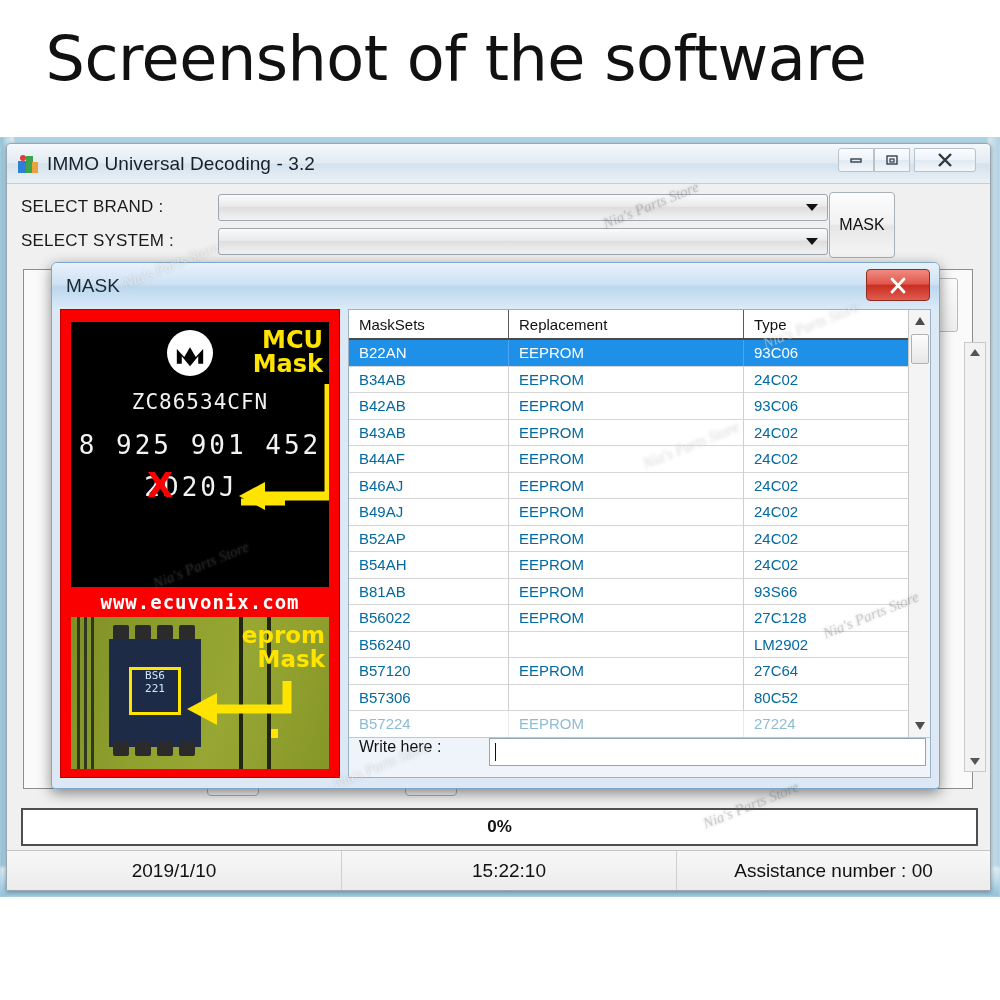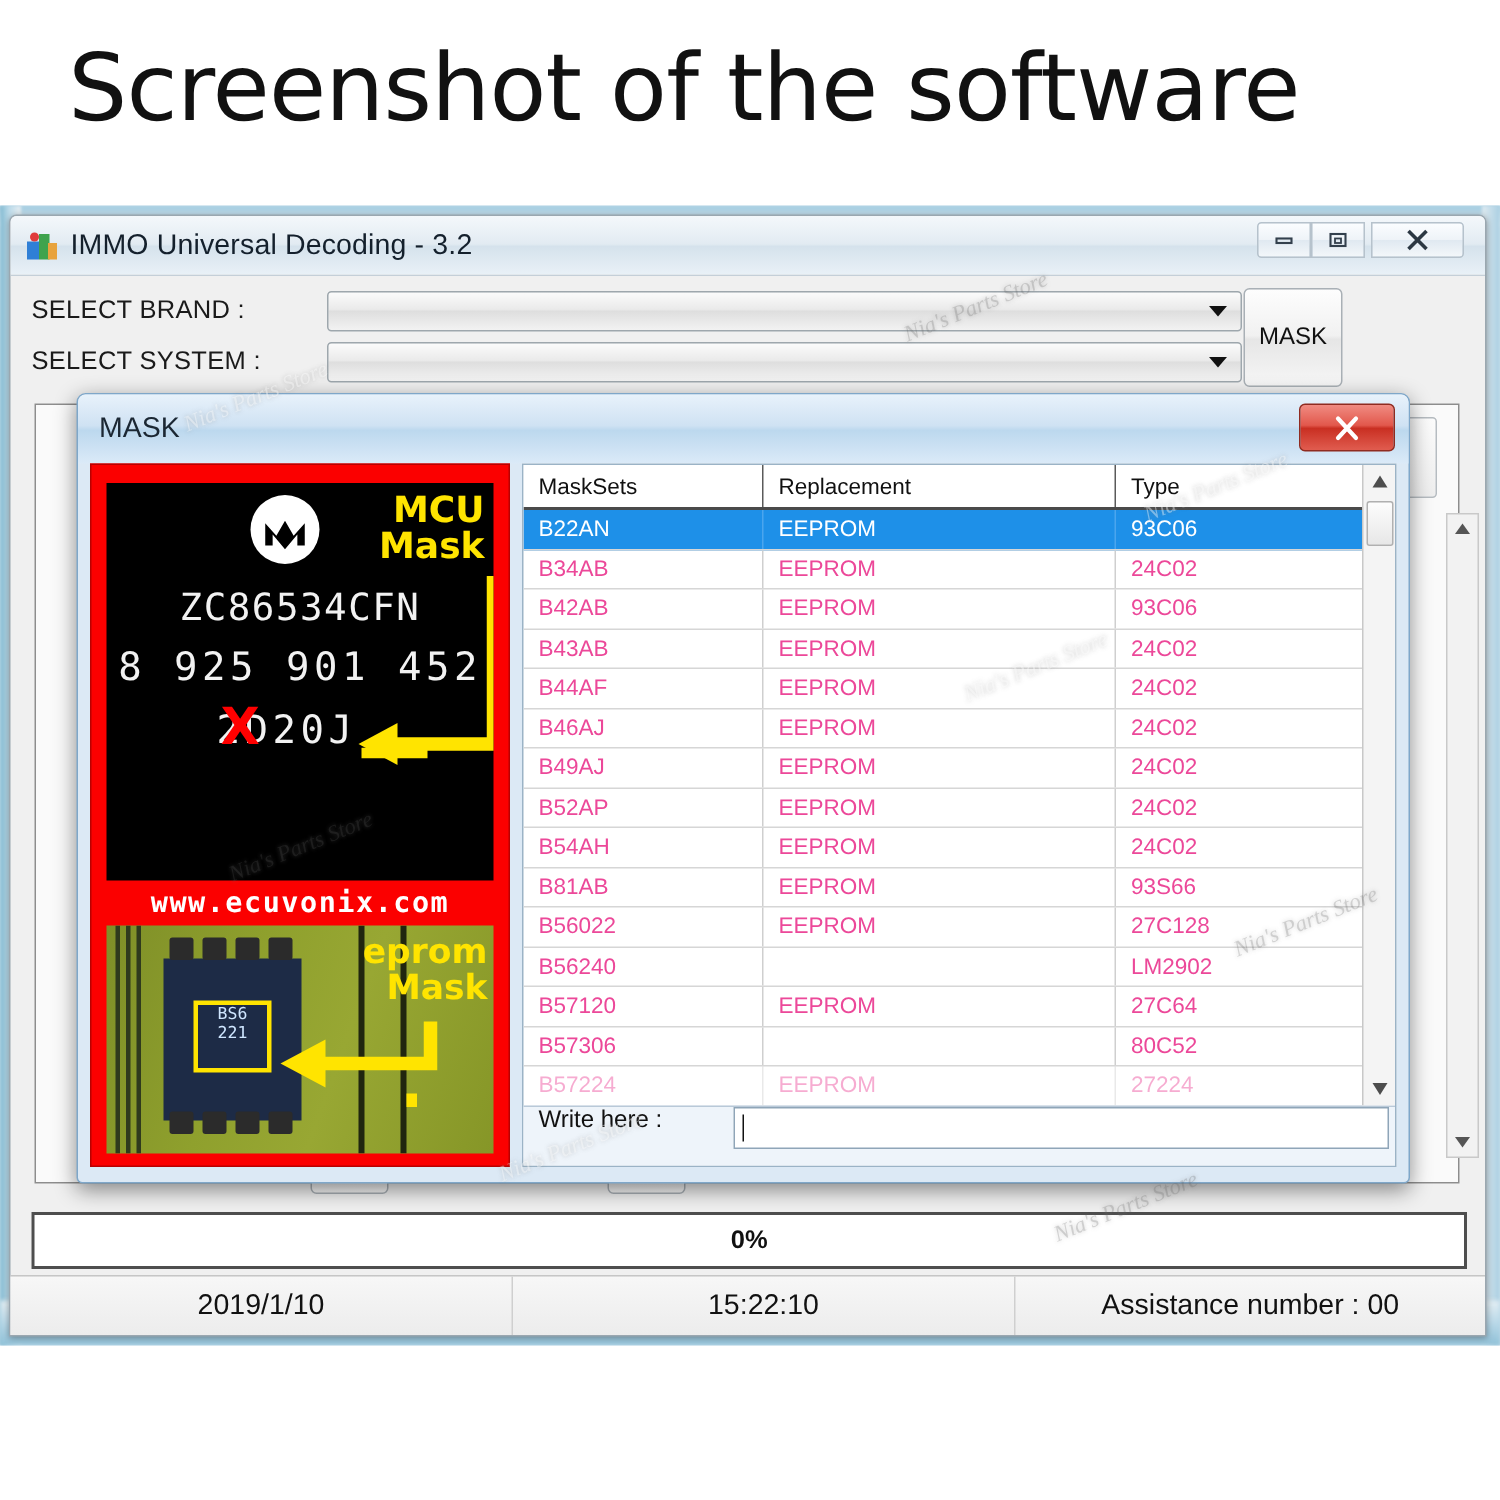--- a/index.html
+++ b/index.html
@@ -208,21 +208,21 @@
     display:flex;align-items:center;justify-content:center;
   }
   #moto-logo svg{ width:34px;height:28px; }
   #mcu-label{
     position:absolute; right:6px; top:6px;
     color:#ffe400; font-size:24px; font-weight:bold; line-height:1.0;
     text-align:right; font-family:"DejaVu Sans", sans-serif;
   }
   .chipline{
     position:absolute; left:0; width:100%; text-align:center;
-    color:#f2f2f2; font-size:25px; letter-spacing:1px;
+    color:#f2f2f2; font-size:21px; letter-spacing:1px;
   }
   #cl1{ top:68px; }
   #cl2{ top:108px; font-size:26px; letter-spacing:3px; }
   #cl3{ top:150px; font-size:26px; letter-spacing:3px; text-indent:-18px;}
   #cl4{ top:192px; font-size:25px; letter-spacing:1px; }
   #redx{
     position:absolute; left:76px; top:146px;
     color:#ff0000; font-size:34px; font-weight:bold; line-height:1;
     font-family:"DejaVu Sans", sans-serif;
   }
@@ -271,21 +271,21 @@
   }
   .hcell{
     font-size:15px;color:#111;display:flex;align-items:center;padding-left:10px;
     border-right:1px solid #5a5a5a;
   }
   .c1{ width:160px; flex:none; }
   .c2{ width:235px; flex:none; }
   .c3{ flex:1; border-right:none !important;}
   .drow{ display:flex; height:26.5px; flex:none; border-bottom:1px solid #d6d6d6; }
   .dcell{
-    font-size:15px;color:#ec4899;display:flex;align-items:center;padding-left:10px;
+    font-size:15px;color:#0369a1;display:flex;align-items:center;padding-left:10px;
     border-right:1px solid #cfcfcf; overflow:hidden; white-space:nowrap;
   }
   .drow.sel{ background:#1e90e8; }
   .drow.sel .dcell{ color:#ffffff; border-right-color:#4aa5ee; }
   .drow.partial{ opacity:.45; }
   #grid-scroll{
     width:22px; flex:none; background:#f4f4f4; border-left:1px solid #c8c8c8;
     position:relative;
   }
   #grid-scroll .ar{

